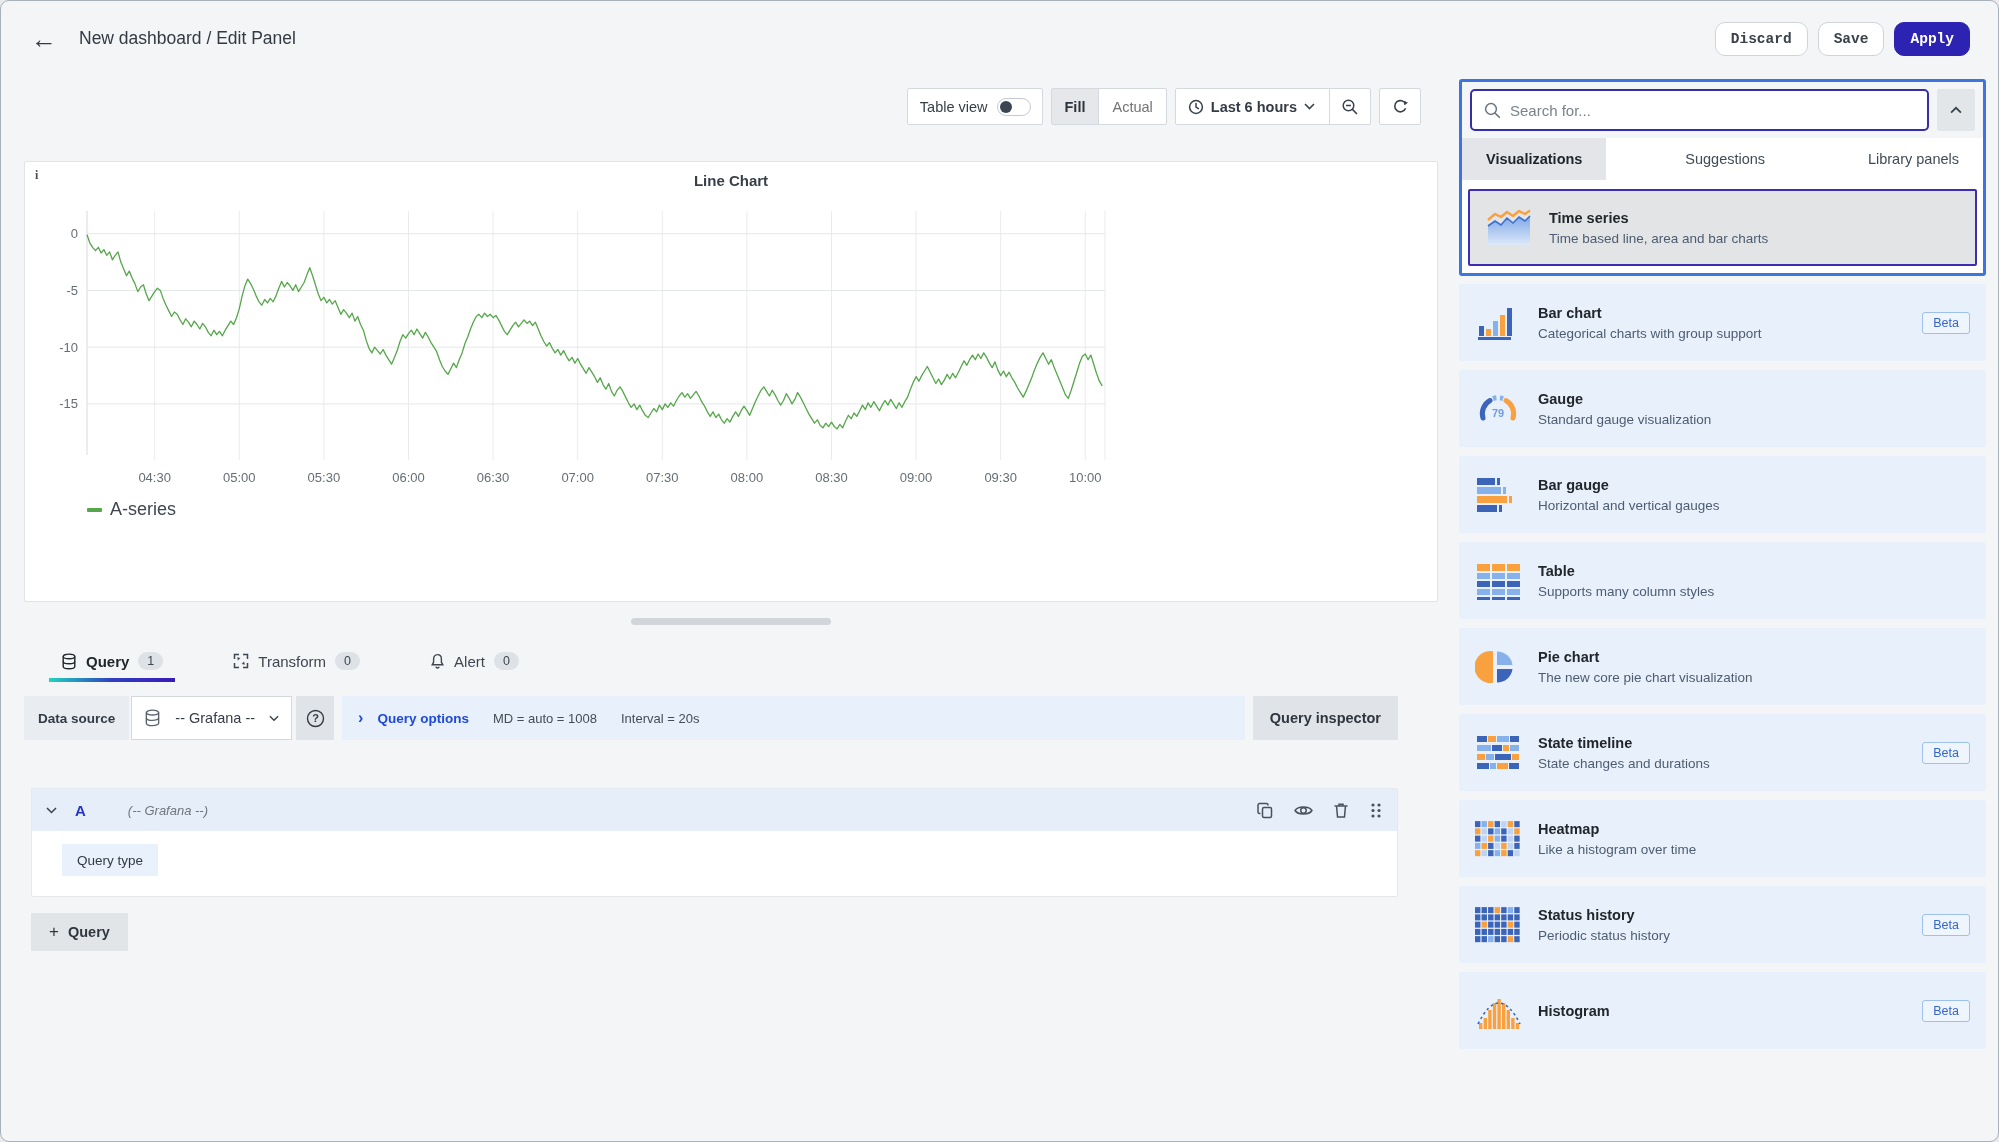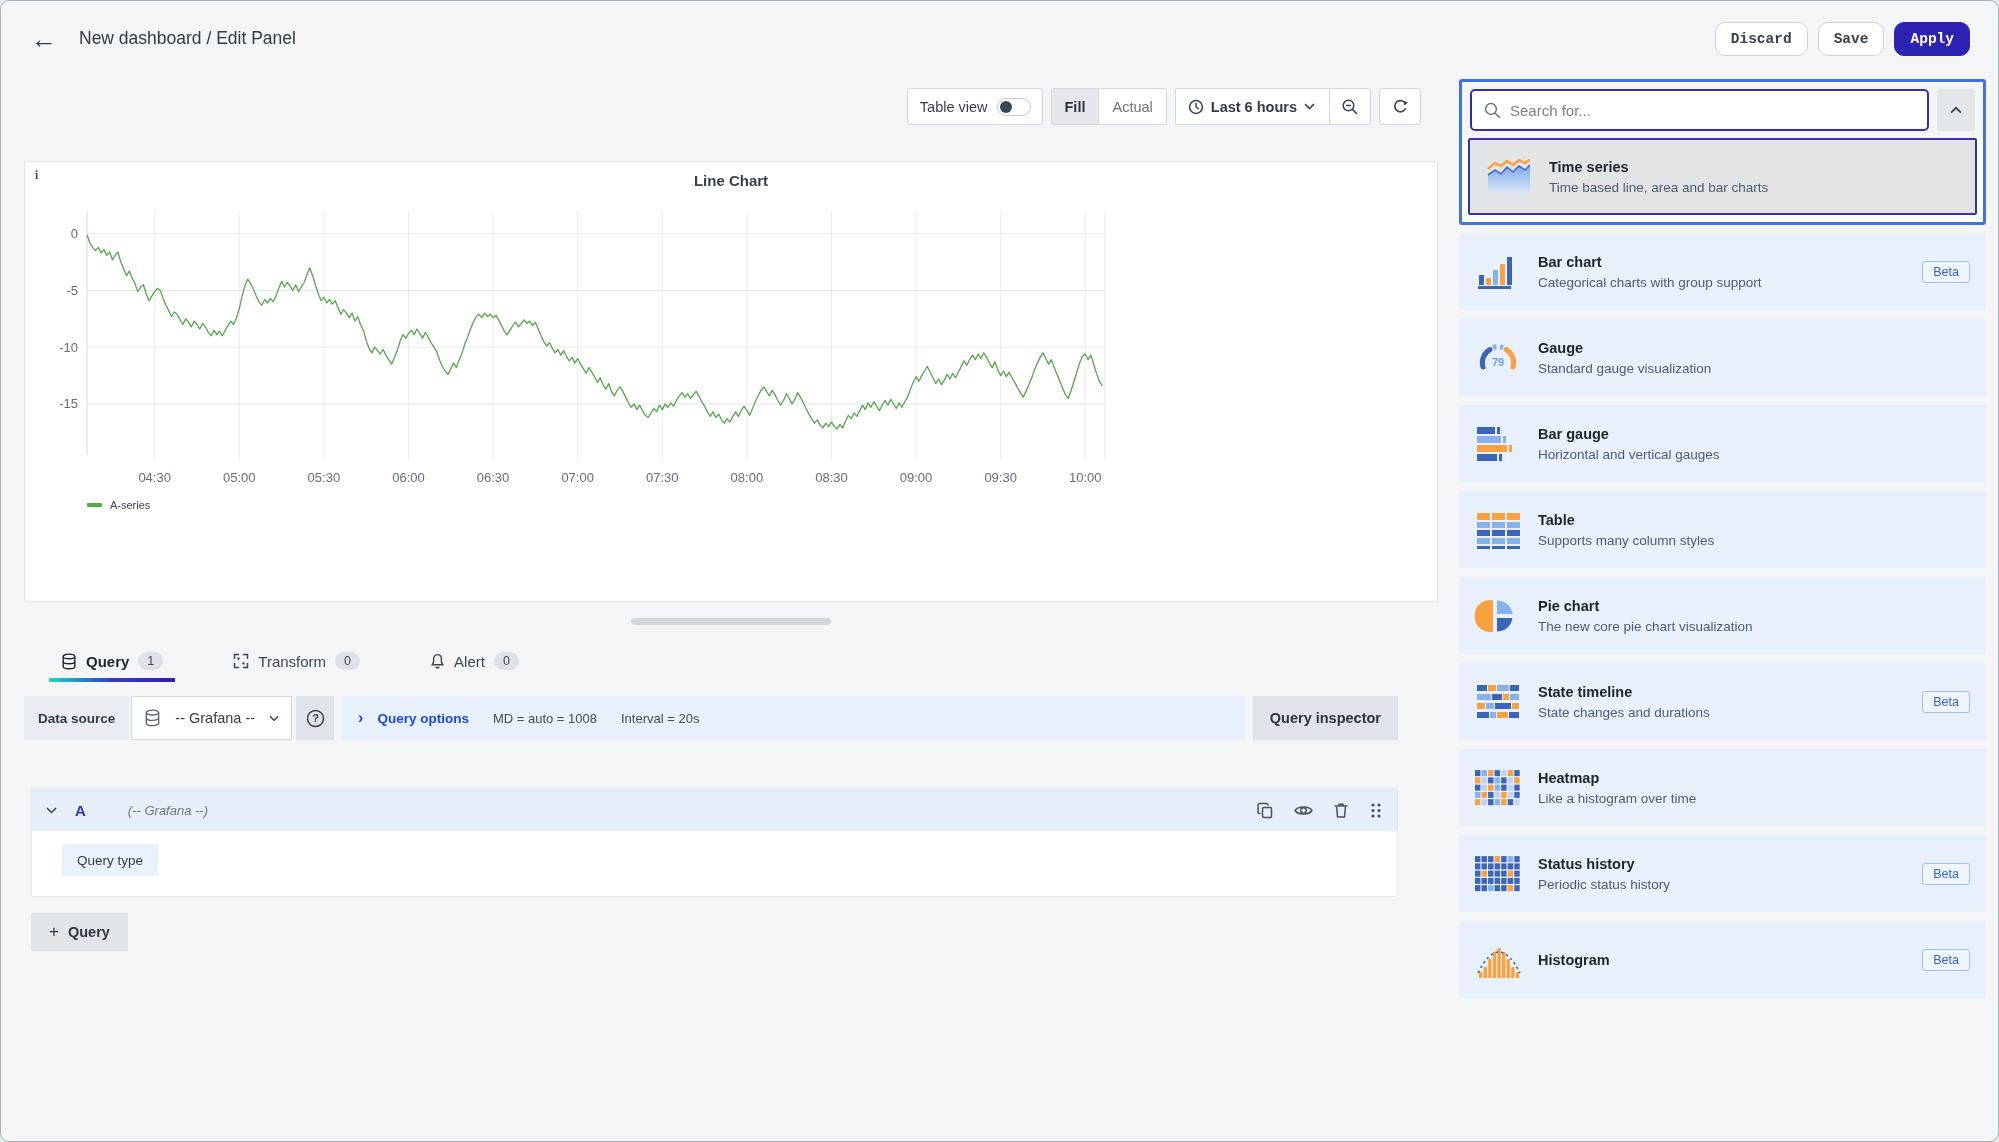--- a/index.html
+++ b/index.html
@@ -36,21 +36,21 @@
   .chev { margin-right:10px; }
 
   
   .panel { position:relative; margin-top:36px; width:1414px; height:441px; background:#fff;
            border:1px solid #e0e3e7; border-radius:2px; }
   .panel-info { position:absolute; top:6px; left:10px; font-size:12px; font-weight:700; color:#4a4f56; font-family:"Liberation Serif",serif; }
   .panel-title { text-align:center; padding-top:10px; font-size:15px; font-weight:700; color:#383f48; }
   .chart-wrap { padding:4px 0 0 18px; }
   .legend { display:flex; align-items:center; margin:2px 0 0 62px; }
   .legend-swatch { width:15px; height:4px; border-radius:1px; margin-right:8px; }
-  .legend-label { font-size:11px; color:#3f4650; }
+  .legend-label { font-size:18px; color:#3f4650; }
 
   
   .resize-zone { height:38px; display:flex; align-items:center; justify-content:center; }
   .resize-bar { width:200px; height:7px; border-radius:4px; background:#d2d5d9; cursor:row-resize; }
 
   
   .etabs { display:flex; gap:46px; padding-left:25px; height:42px; align-items:stretch; }
   .etab { position:relative; display:flex; align-items:center; gap:9px; padding:0 12px; cursor:pointer;
           font-size:15px; color:#3e4751; }
   .etab .tlabel { font-weight:500; }
@@ -347,20 +347,25 @@
               </svg>
             <input type="text" placeholder="Search for..." style="">
           </div>
           <button class="collapse-btn">
             <svg width="12" height="8" viewBox="0 0 11 7">
                 <polyline points="1,6 5.5,1.5 10,6" fill="none" stroke="#39424d" stroke-width="1.6"></polyline>
               </svg>
           </button>
         </div>
         <div class="ring-body">
+          <div class="viz-tabs">
+            <span class="viz-tab active">Visualizations</span>
+            <span class="viz-tab">Suggestions</span>
+            <span class="viz-tab">Library panels</span>
+          </div>
 
           <div class="viz-item selected">
             <span class="viz-icon">
               <svg width="46" height="38" viewBox="0 0 46 38">
                   <defs>
                     <linearGradient id="tsg" x1="0" y1="0" x2="0" y2="1">
                       <stop offset="0" stop-color="#7fa8e8"></stop>
                       <stop offset="1" stop-color="#dde9f9"></stop>
                     </linearGradient>
                   </defs>

